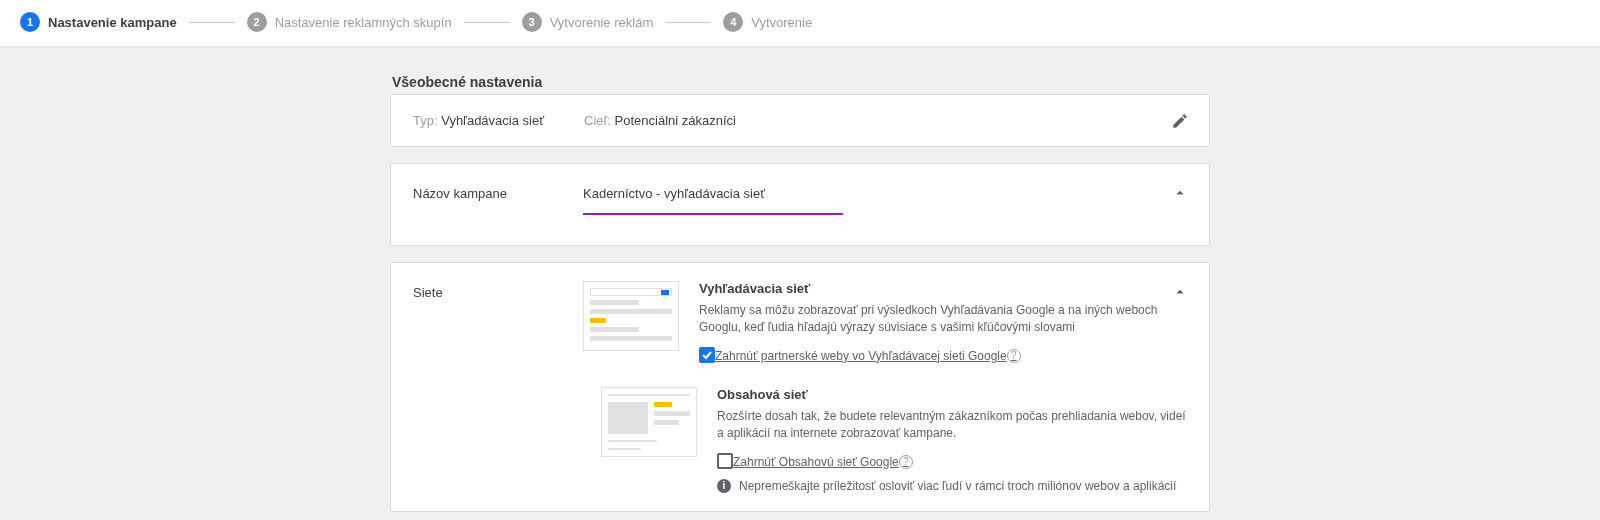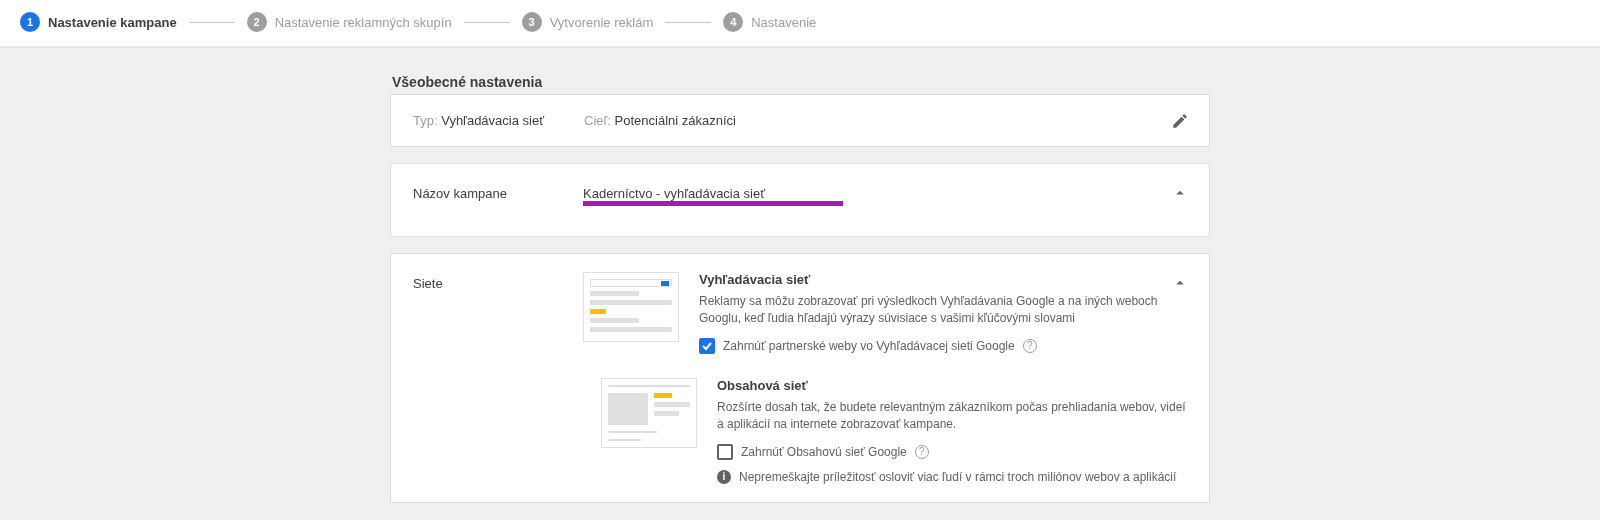--- a/index.html
+++ b/index.html
@@ -61,22 +61,22 @@
     }
     
     .row-flex { display: flex; align-items: flex-start; }
     .row-label {
       width: 170px; flex: 0 0 170px;
       color: #3c4043; font-size: 13px; padding-top: 4px;
     }
     .name-input {
       width: 260px;
       border: none;
-      border-bottom: 5px solid #a21caf;
-      padding: 4px 0 0 0;
+      border-bottom: 2px solid #a21caf;
+      padding: 4px 0 12px 0;
       font-size: 13px;
       outline: none;
       color: #3c4043;
       background: transparent;
     }
     .chevron {
       position: absolute; right: 20px; top: 20px;
       color: #5f6368; cursor: pointer;
     }
     
@@ -98,21 +98,21 @@
     }
     .thumb .searchbox .sq { width:8px; height:5px; background:#1a73e8; }
     .thumb2 { display:flex; gap:6px; }
     .thumb2 .left { width:40px; height:32px; background:#e0e0e0; }
     .thumb2 .right { display:flex; flex-direction:column; gap:4px; flex:1; }
     .thumb2 .right .bar { height:5px; background:#e0e0e0; }
     .thumb2 .right .bar.yellow { background:#fbbc04; width:50%; }
     .network-text { flex: 1; }
     .net-title { font-weight: 600; font-size: 13px; margin-bottom: 6px; }
     .net-desc { font-size: 12px; color: #5f6368; line-height: 1.45; margin-bottom: 10px; }
-    .checkbox-row { display: flex; align-items: center; gap: 8px; font-size: 12px; color: #5f6368; }
+    .checkbox-row { display: flex; align-items: flex-end; font-size: 12px; color: #5f6368; text-decoration: underline; }
     .cb {
       width: 16px; height: 16px; border: 2px solid #5f6368; border-radius: 2px;
       display:flex; align-items:center; justify-content:center; flex:0 0 16px;
     }
     .cb.checked { background:#1a73e8; border-color:#1a73e8; color:#fff; }
     .help {
       width:14px; height:14px; border:1px solid #9e9e9e; border-radius:50%;
       display:inline-flex; align-items:center; justify-content:center;
       font-size:10px; color:#9e9e9e;
     }
@@ -139,21 +139,21 @@
     <div class="step-label">Nastavenie reklamných skupín</div>
   </div>
   <div class="step-connector"></div>
   <div class="step">
     <div class="step-circle">3</div>
     <div class="step-label">Vytvorenie reklám</div>
   </div>
   <div class="step-connector"></div>
   <div class="step">
     <div class="step-circle">4</div>
-    <div class="step-label">Nastavenie</div>
+    <div class="step-label">Vytvorenie</div>
   </div>
 </div>
 
 <div class="content">
 
   <div class="section-title">Všeobecné nastavenia</div>
 
   <div class="card">
     <div class="type-row">
       <div>

